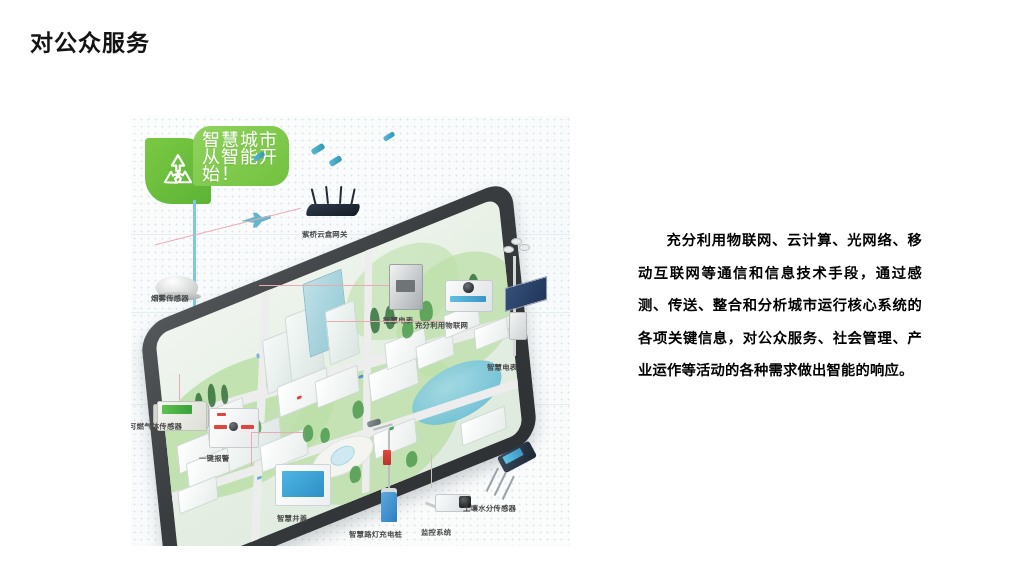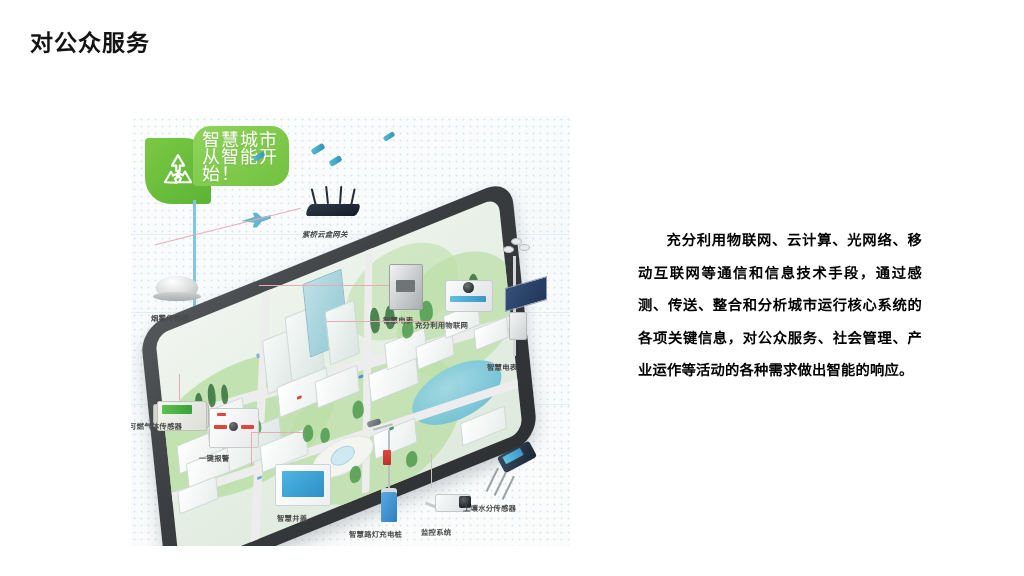--- a/index.html
+++ b/index.html
@@ -453,27 +453,27 @@
     </div>
 
     <div class="dev" id="router-dev">
       <div class="ant" style="left:12px; top:0px;  transform:rotate(-14deg);"></div>
       <div class="ant" style="left:24px; top:-2px; transform:rotate(-6deg);"></div>
       <div class="ant" style="left:36px; top:-2px; transform:rotate(4deg);"></div>
       <div class="ant" style="left:47px; top:0px;  transform:rotate(12deg);"></div>
       <div class="router-base"></div>
     </div>
     <div class="leader" style="left:22px; top:110px; width:150px; transform:rotate(-14deg);"></div>
-    <div class="node-label" style="left:171px; top:112px;font-style:italic;">紫桥云盒网关</div>
+    <div class="node-label" style="left:171px; top:112px;">紫桥云盒网关</div>
 
     <div class="dev" id="smoke-dev">
       <div class="dome"></div>
       <div class="dome-base"></div>
     </div>
-    <div class="node-label" style="left:20px; top:196px;">烟雾传感器</div>
+    <div class="node-label" style="left:20px; top:176px;">烟雾传感器</div>
 
     <div class="dev" id="meter-dev">
       <div class="cab"></div>
       <div class="cab-win"></div>
     </div>
     <div class="leader" style="left:128px; top:169px; width:130px;"></div>
     <div class="node-label" style="left:252px; top:198px;">智慧电表</div>
 
     <div class="dev" id="trash-dev">
       <div class="tbox"></div>

